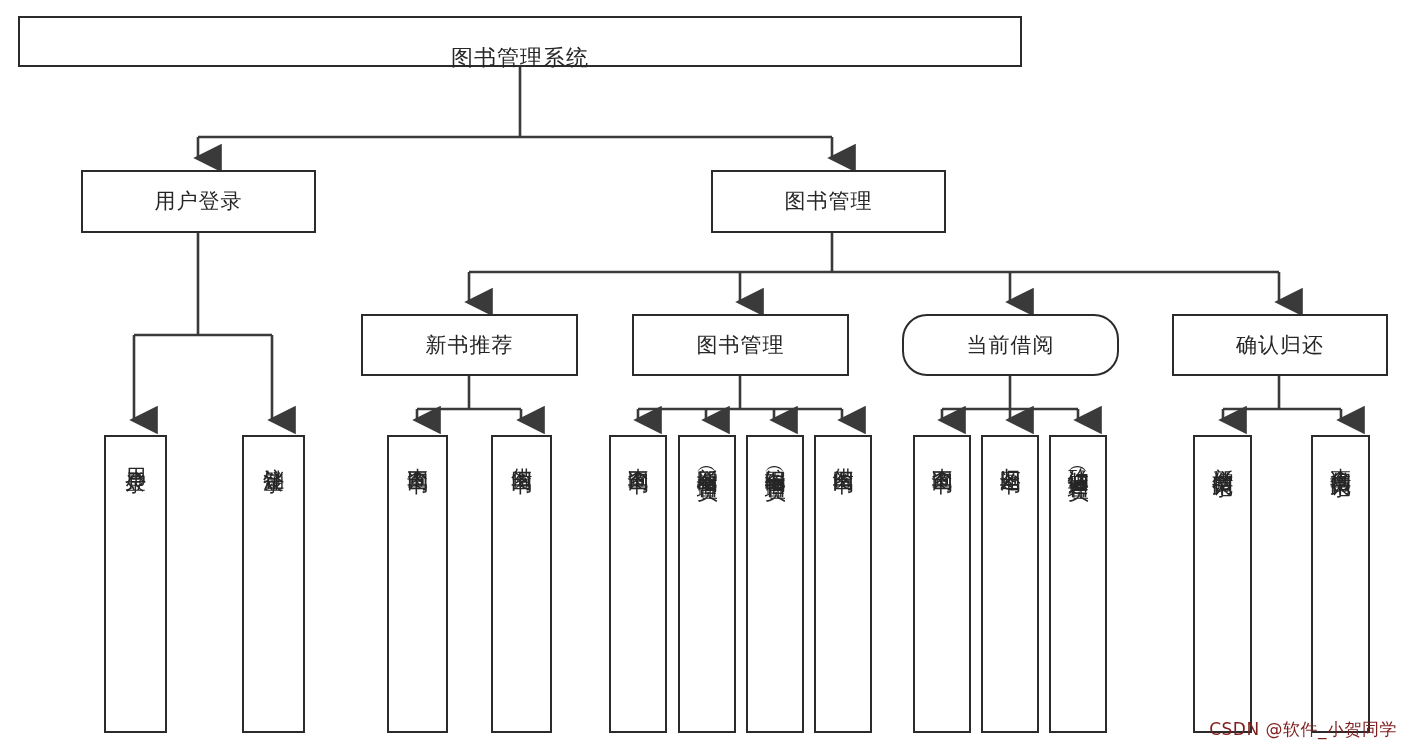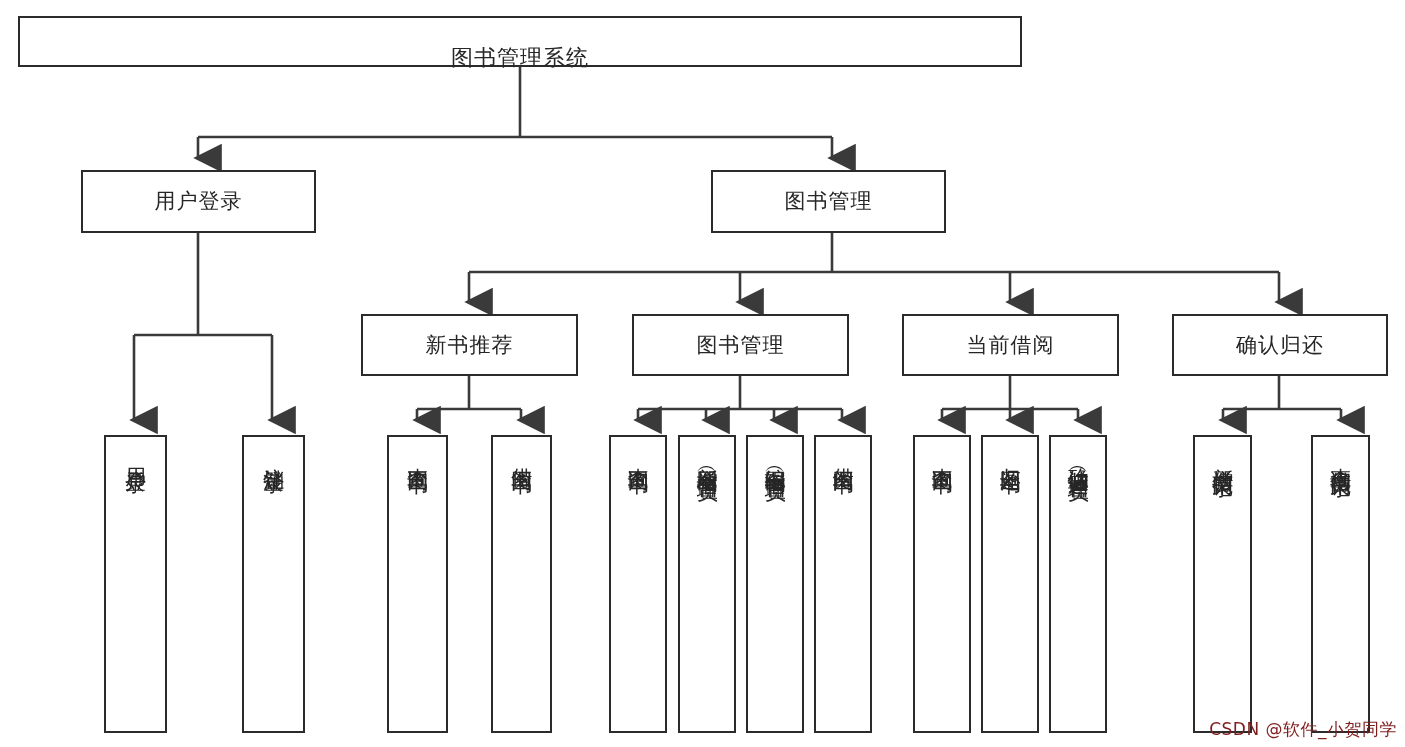--- a/index.html
+++ b/index.html
@@ -136,21 +136,21 @@
   <div class="node" style="left:711px; top:170px; width:235px; height:63px;">
     <span class="lbl">图书管理</span>
   </div>
 
   <div class="node" style="left:361px; top:314px; width:217px; height:62px;">
     <span class="lbl">新书推荐</span>
   </div>
   <div class="node" style="left:632px; top:314px; width:217px; height:62px;">
     <span class="lbl">图书管理</span>
   </div>
-  <div class="node" style="left:902px; top:314px; width:217px; height:62px;">
+  <div class="node" style="left:902px; top:314px; width:217px; height:62px;border-radius:25px;">
     <span class="lbl">当前借阅</span>
   </div>
   <div class="node" style="left:1172px; top:314px; width:216px; height:62px;">
     <span class="lbl">确认归还</span>
   </div>
 
   <div class="node leaf" style="left:104px; top:435px; width:63px; height:298px;">
     <span class="lbl">用户登录</span>
   </div>
   <div class="node leaf" style="left:242px; top:435px; width:63px; height:298px;">

